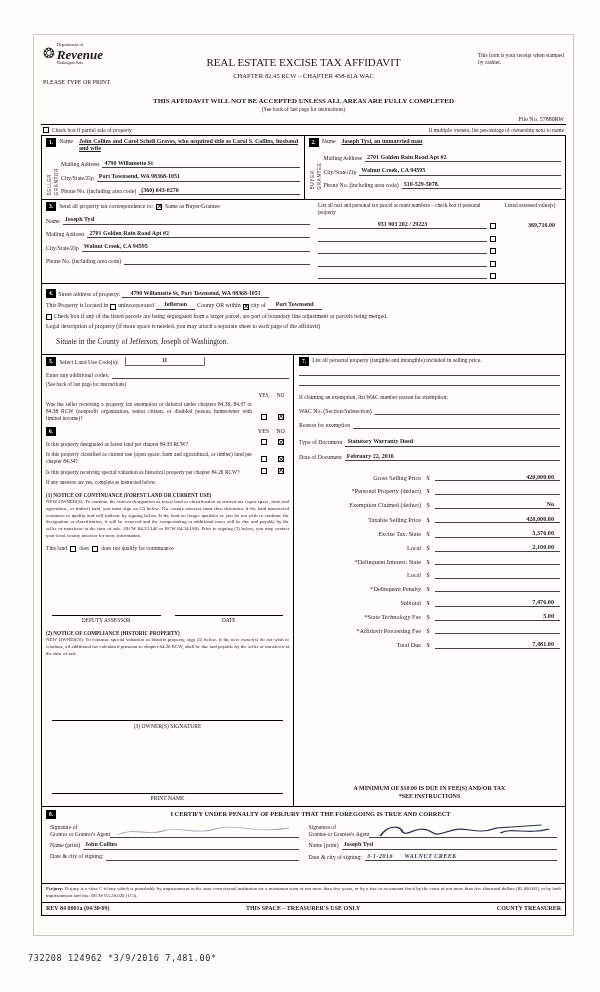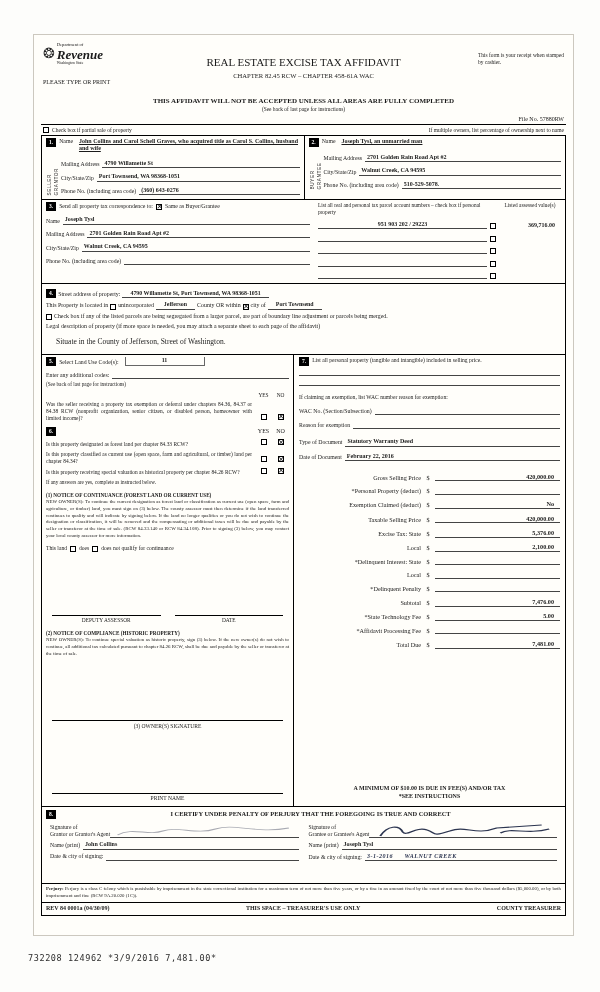--- a/index.html
+++ b/index.html
@@ -278,21 +278,21 @@
           <span>city of</span>
           <span class="iv">Port Townsend</span>
         </div>
         <div class="s4row">
           <span class="cb"></span>
           <span>Check box if any of the listed parcels are being segregated from a larger parcel, are part of boundary line adjustment or parcels being merged.</span>
         </div>
         <div class="s4row">
           <span>Legal description of property (if more space is needed, you may attach a separate sheet to each page of the affidavit)</span>
         </div>
-        <div class="legal">Situate in the County of Jefferson, Street of Washington.</div>
+        <div class="legal">Situate in the County of Jefferson, Joseph of Washington.</div>
       </div>
 
       <div class="sec567">
 
         <div class="col56">
           <div class="s5head">
             <span class="sn">5.</span>
             <span class="flabel">Select Land Use Code(s):</span>
             <div class="lucode">11</div>
           </div>

